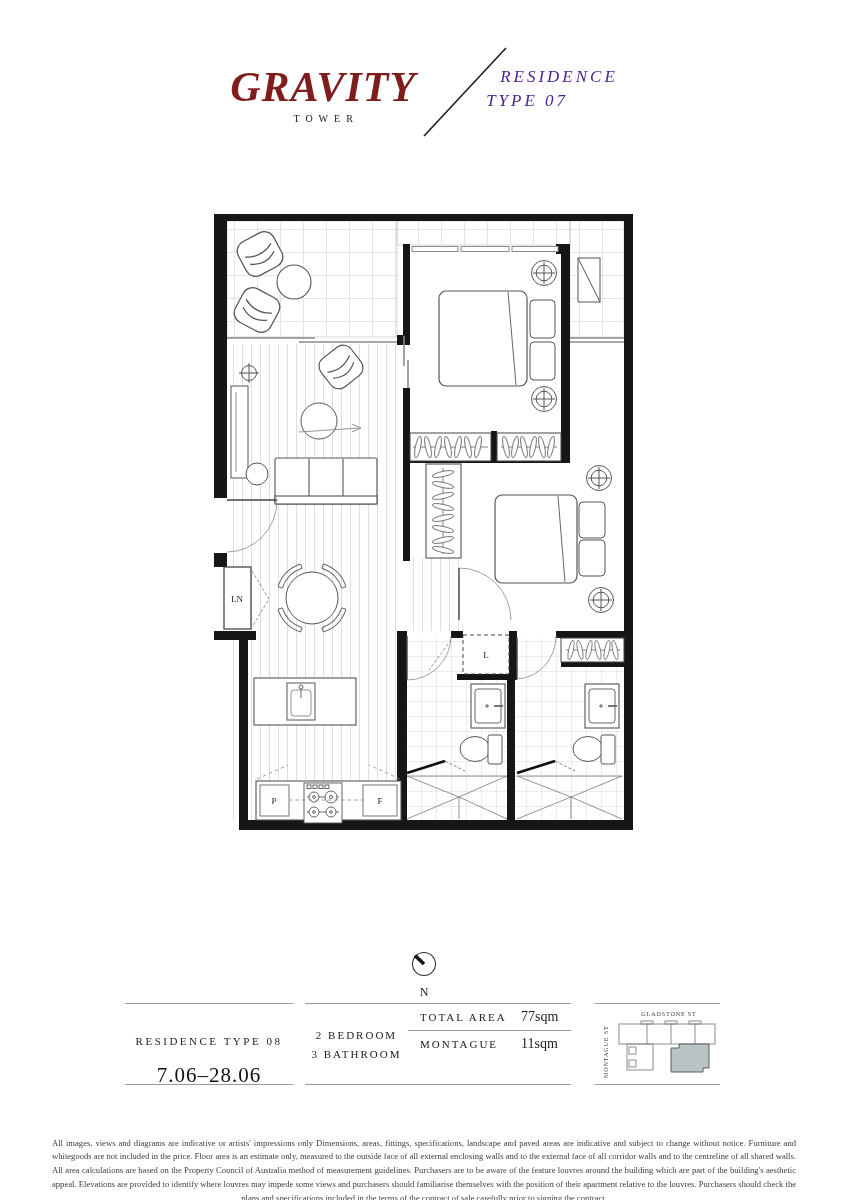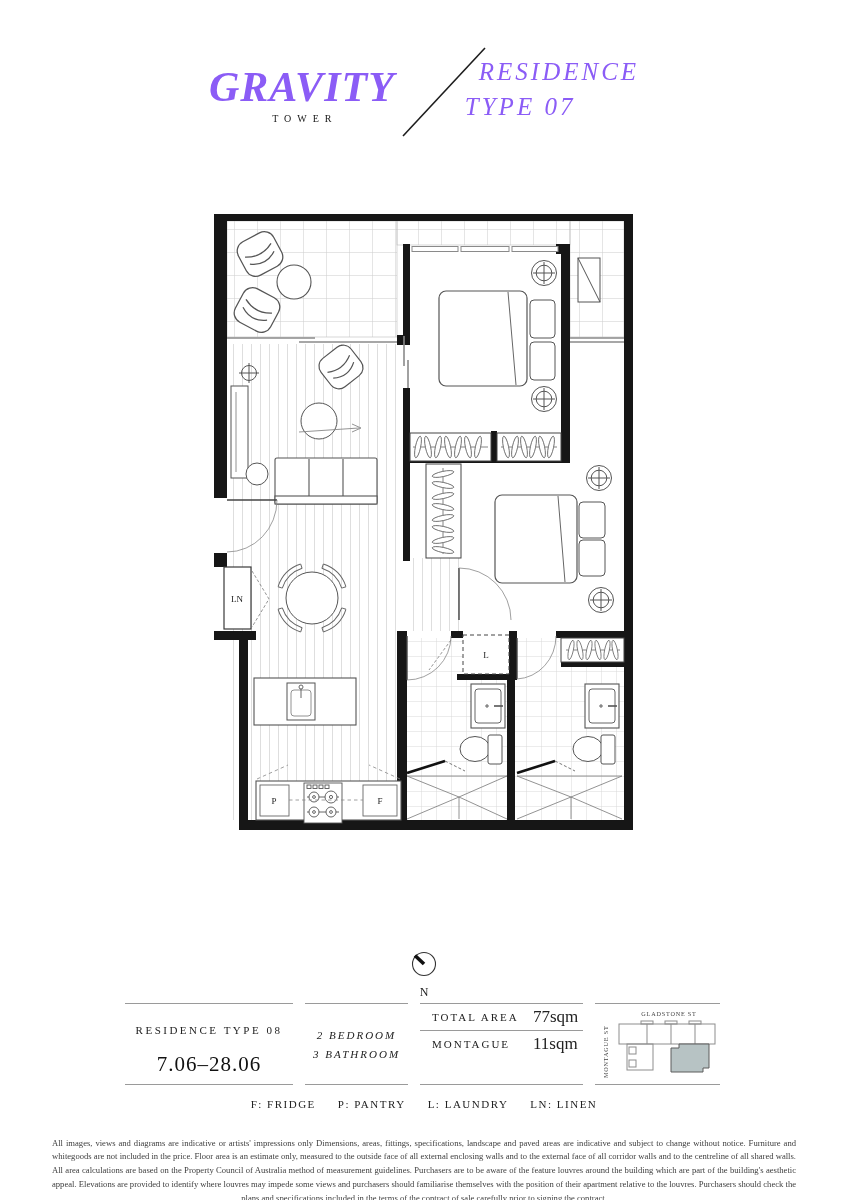--- a/index.html
+++ b/index.html
@@ -3,47 +3,47 @@
 <meta charset="utf-8">
 <style>
   html,body{margin:0;padding:0;}
   body{width:848px;height:1200px;background:#ffffff;position:relative;overflow:hidden;
        font-family:"Liberation Serif","DejaVu Serif",serif;color:#1c1c1c;}
   .page{position:absolute;inset:0;}
 
   
   .logo{position:absolute;top:44px;left:0;right:0;display:flex;justify-content:center;align-items:center;}
   .brand-block{text-align:center;margin-top:6px;}
-  .brand{font-style:italic;font-weight:600;font-size:42px;letter-spacing:1px;color:#8b5cf6;line-height:1;}
+  .brand{font-style:italic;font-weight:600;font-size:42px;letter-spacing:1px;color:#7f1d1d;line-height:1;}
   .brand-sub{font-size:10px;letter-spacing:6px;color:#181818;margin-top:5px;text-indent:6px;}
   .slash-svg{margin:0 -14px 0 -6px;display:block;}
-  .res-block{font-style:italic;font-size:25px;letter-spacing:3px;color:#8b5cf6;line-height:1.4;margin-top:-6px;}
+  .res-block{font-style:italic;font-size:17px;letter-spacing:3px;color:#4c1d95;line-height:1.4;margin-top:-6px;}
   .res-line2{margin-left:-14px;}
 
   
   .plan-svg{position:absolute;left:211px;top:206px;}
 
   
   .compass{position:absolute;left:50%;top:948px;transform:translateX(-50%);}
 
   
   .info-row{position:absolute;top:1003px;left:0;width:848px;height:84px;}
   .col{position:absolute;top:0;height:82px;border-top:1px solid #9a9a9a;border-bottom:1px solid #9a9a9a;box-sizing:border-box;}
   .col-res{left:125px;width:168px;text-align:center;}
-  .res-title{font-size:11px;letter-spacing:2.5px;margin-top:20px;color:#222;}
+  .res-title{font-size:11px;letter-spacing:2.5px;margin-top:31px;color:#222;}
   .res-levels{font-size:21px;letter-spacing:1px;margin-top:16px;color:#111;}
   .col-cfg{left:305px;width:103px;text-align:center;}
   .cfg-line{font-size:11px;letter-spacing:2px;color:#222;line-height:1.75;}
-  .col-cfg .inner{margin-top:22px;font-style:italic;}
-  .col-areas{left:420px;width:163px;}
+  .col-cfg .inner{margin-top:22px;}
+  .col-areas{left:408px;width:163px;}
   .arow{display:flex;justify-content:space-between;align-items:center;height:26.5px;
         border-bottom:1px solid #9a9a9a;box-sizing:border-box;padding:0 6px 0 12px;}
   .arow:last-child{border-bottom:none;}
   .alabel{font-size:11px;letter-spacing:2px;color:#222;}
-  .avalue{font-size:17px;color:#222;width:44px;text-align:left;}
+  .avalue{font-size:14px;color:#222;width:44px;text-align:left;}
   .col-key{left:595px;width:125px;}
 
   
   .legend{position:absolute;top:1094px;left:0;width:848px;text-align:center;}
   .legend span{font-size:11px;letter-spacing:1.5px;color:#222;margin:0 9px;}
 
   
   .disclaimer{position:absolute;top:1128px;left:52px;width:744px;font-size:8.6px;line-height:1.6;
               color:#3d3d3d;text-align:justify;text-align-last:center;}
 </style>
@@ -408,22 +408,16 @@
             <rect x="94" y="17" width="12" height="3"></rect>
           <rect x="32" y="40" width="26" height="26"></rect>
           <rect x="34" y="43" width="7" height="7"></rect>
             <rect x="34" y="56" width="7" height="7"></rect>
         </g>
         <polygon points="76,44 84,44 84,40 114,40 114,64 108,64 108,68 76,68" stroke="#5c5c5c" stroke-width="1" fill="#b7c3c4"></polygon>
       </svg>
     </div>
   </div>
 
-  <div class="legend">
-    <span>F: FRIDGE</span>
-    <span>P: PANTRY</span>
-    <span>L: LAUNDRY</span>
-    <span>LN: LINEN</span>
-  </div>
 
   <p class="disclaimer">All images, views and diagrams are indicative or artists' impressions only Dimensions, areas, fittings, specifications, landscape and paved areas are indicative and subject to change without notice. Furniture and whitegoods are not included in the price. Floor area is an estimate only, measured to the outside face of all external enclosing walls and to the external face of all corridor walls and to the centreline of all shared walls. All area calculations are based on the Property Council of Australia method of measurement guidelines. Purchasers are to be aware of the feature louvres around the building which are part of the building's aesthetic appeal. Elevations are provided to identify where louvres may impede some views and purchasers should familiarise themselves with the position of their apartment relative to the louvres. Purchasers should check the plans and specifications included in the terms of the contract of sale carefully prior to signing the contract.</p>
 
 </div>
 
 </body></html>

